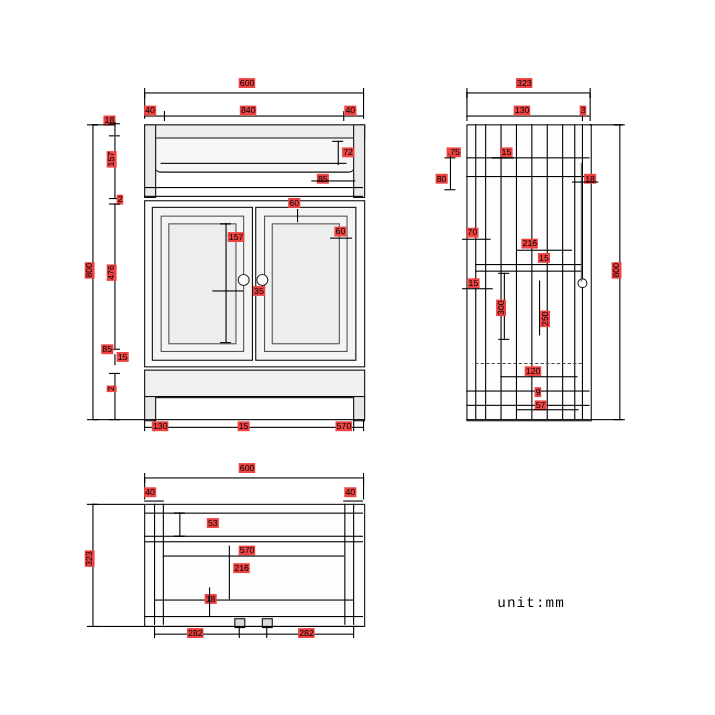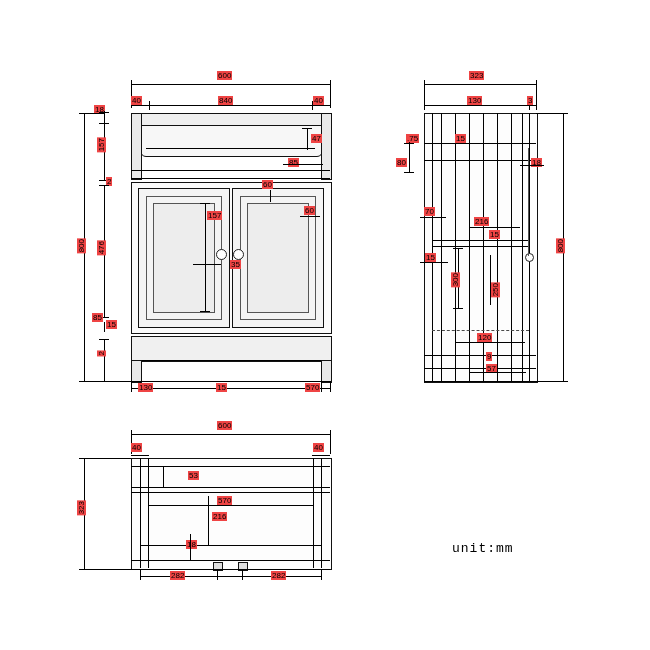--- a/index.html
+++ b/index.html
@@ -113,21 +113,21 @@
 
   <div class="ln h" style="left:193px;top:264px;width:28px;"></div>
   <div class="dim" style="left:190px;top:260px;margin-left:40px;">35</div>
 
   <div class="dim" style="left:262px;top:180px;">60</div>
   <div class="ln v" style="left:270px;top:190px;height:12px;"></div>
 
   <div class="dim" style="left:304px;top:206px;">60</div>
   <div class="ln h" style="left:300px;top:216px;width:20px;"></div>
 
-  <div class="dim" style="left:311px;top:134px;">47</div>
+  <div class="dim" style="left:311px;top:134px;">72</div>
   <div class="ln v" style="left:307px;top:128px;height:22px;"></div>
   <div class="ln h" style="left:302px;top:128px;width:10px;"></div>
 
   <div class="dim" style="left:288px;top:158px;">85</div>
   <div class="ln h" style="left:283px;top:164px;width:40px;"></div>
 
   <div class="ln h" style="left:131px;top:388px;width:199px;"></div>
   <div class="ln v" style="left:131px;top:381px;height:11px;"></div>
   <div class="ln v" style="left:140px;top:381px;height:11px;"></div>
   <div class="ln v" style="left:321px;top:381px;height:11px;"></div>

